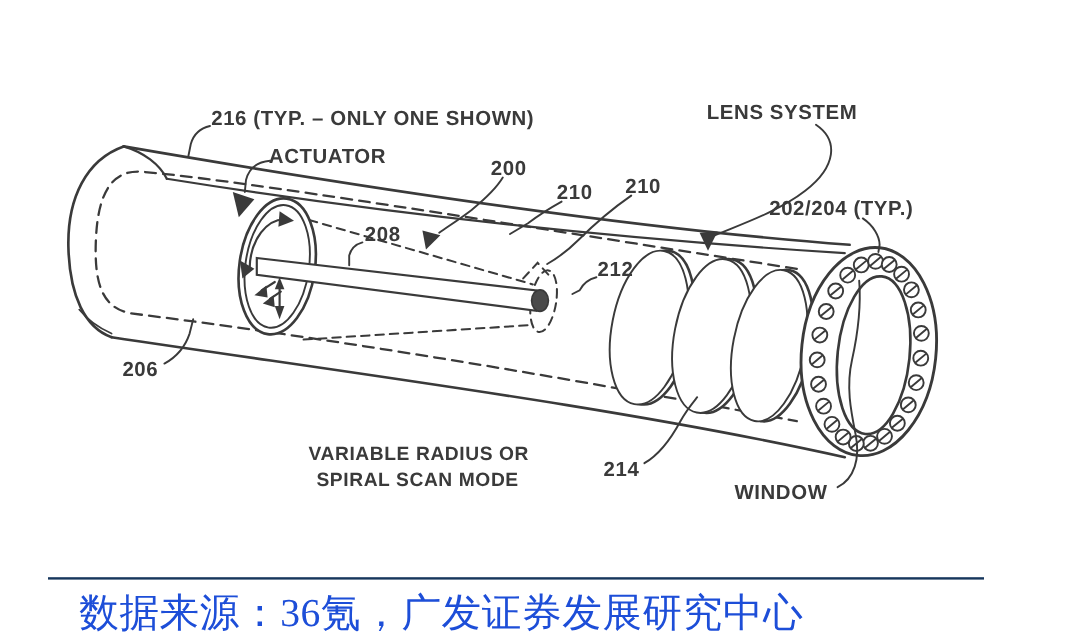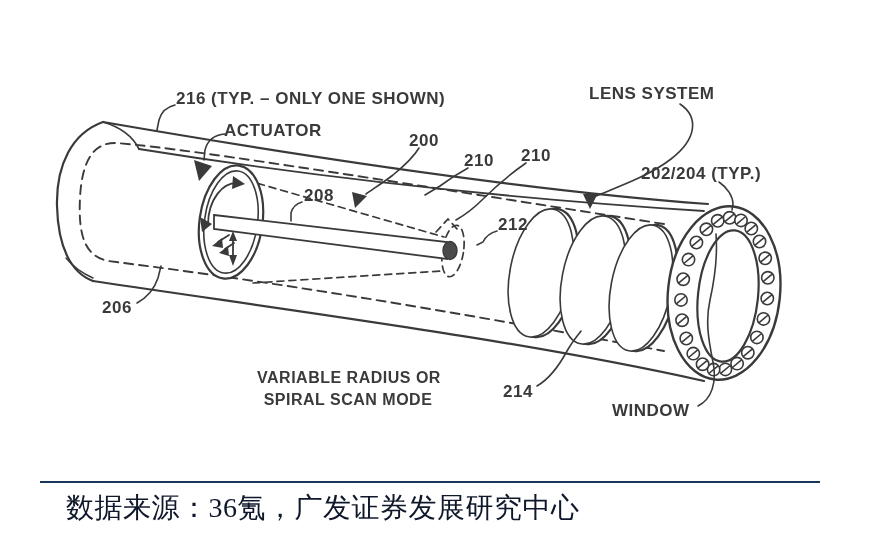--- a/index.html
+++ b/index.html
@@ -20,22 +20,22 @@
   .lbl-small{font-size:16px;}
   .footer-rule{
     position:absolute;left:40px;top:481px;
     width:780px;height:2px;
     background:#16365c;
   }
   .footer-note{
     position:absolute;left:66px;top:489px;
     width:800px;
     font-family:"Liberation Serif","DejaVu Serif",serif;
-    font-size:28px;
-    color:#0f172a;
+    font-size:33px;
+    color:#1d4ed8;
     letter-spacing:0.5px;
     white-space:nowrap;
   }
 </style>
 </head>
 <body>
 
 <div class="figure-wrap">
 <svg width="888" height="470" viewBox="0 0 888 470">
   <g fill="none" stroke="#3a3a3a" stroke-width="2.2" stroke-linecap="round">

